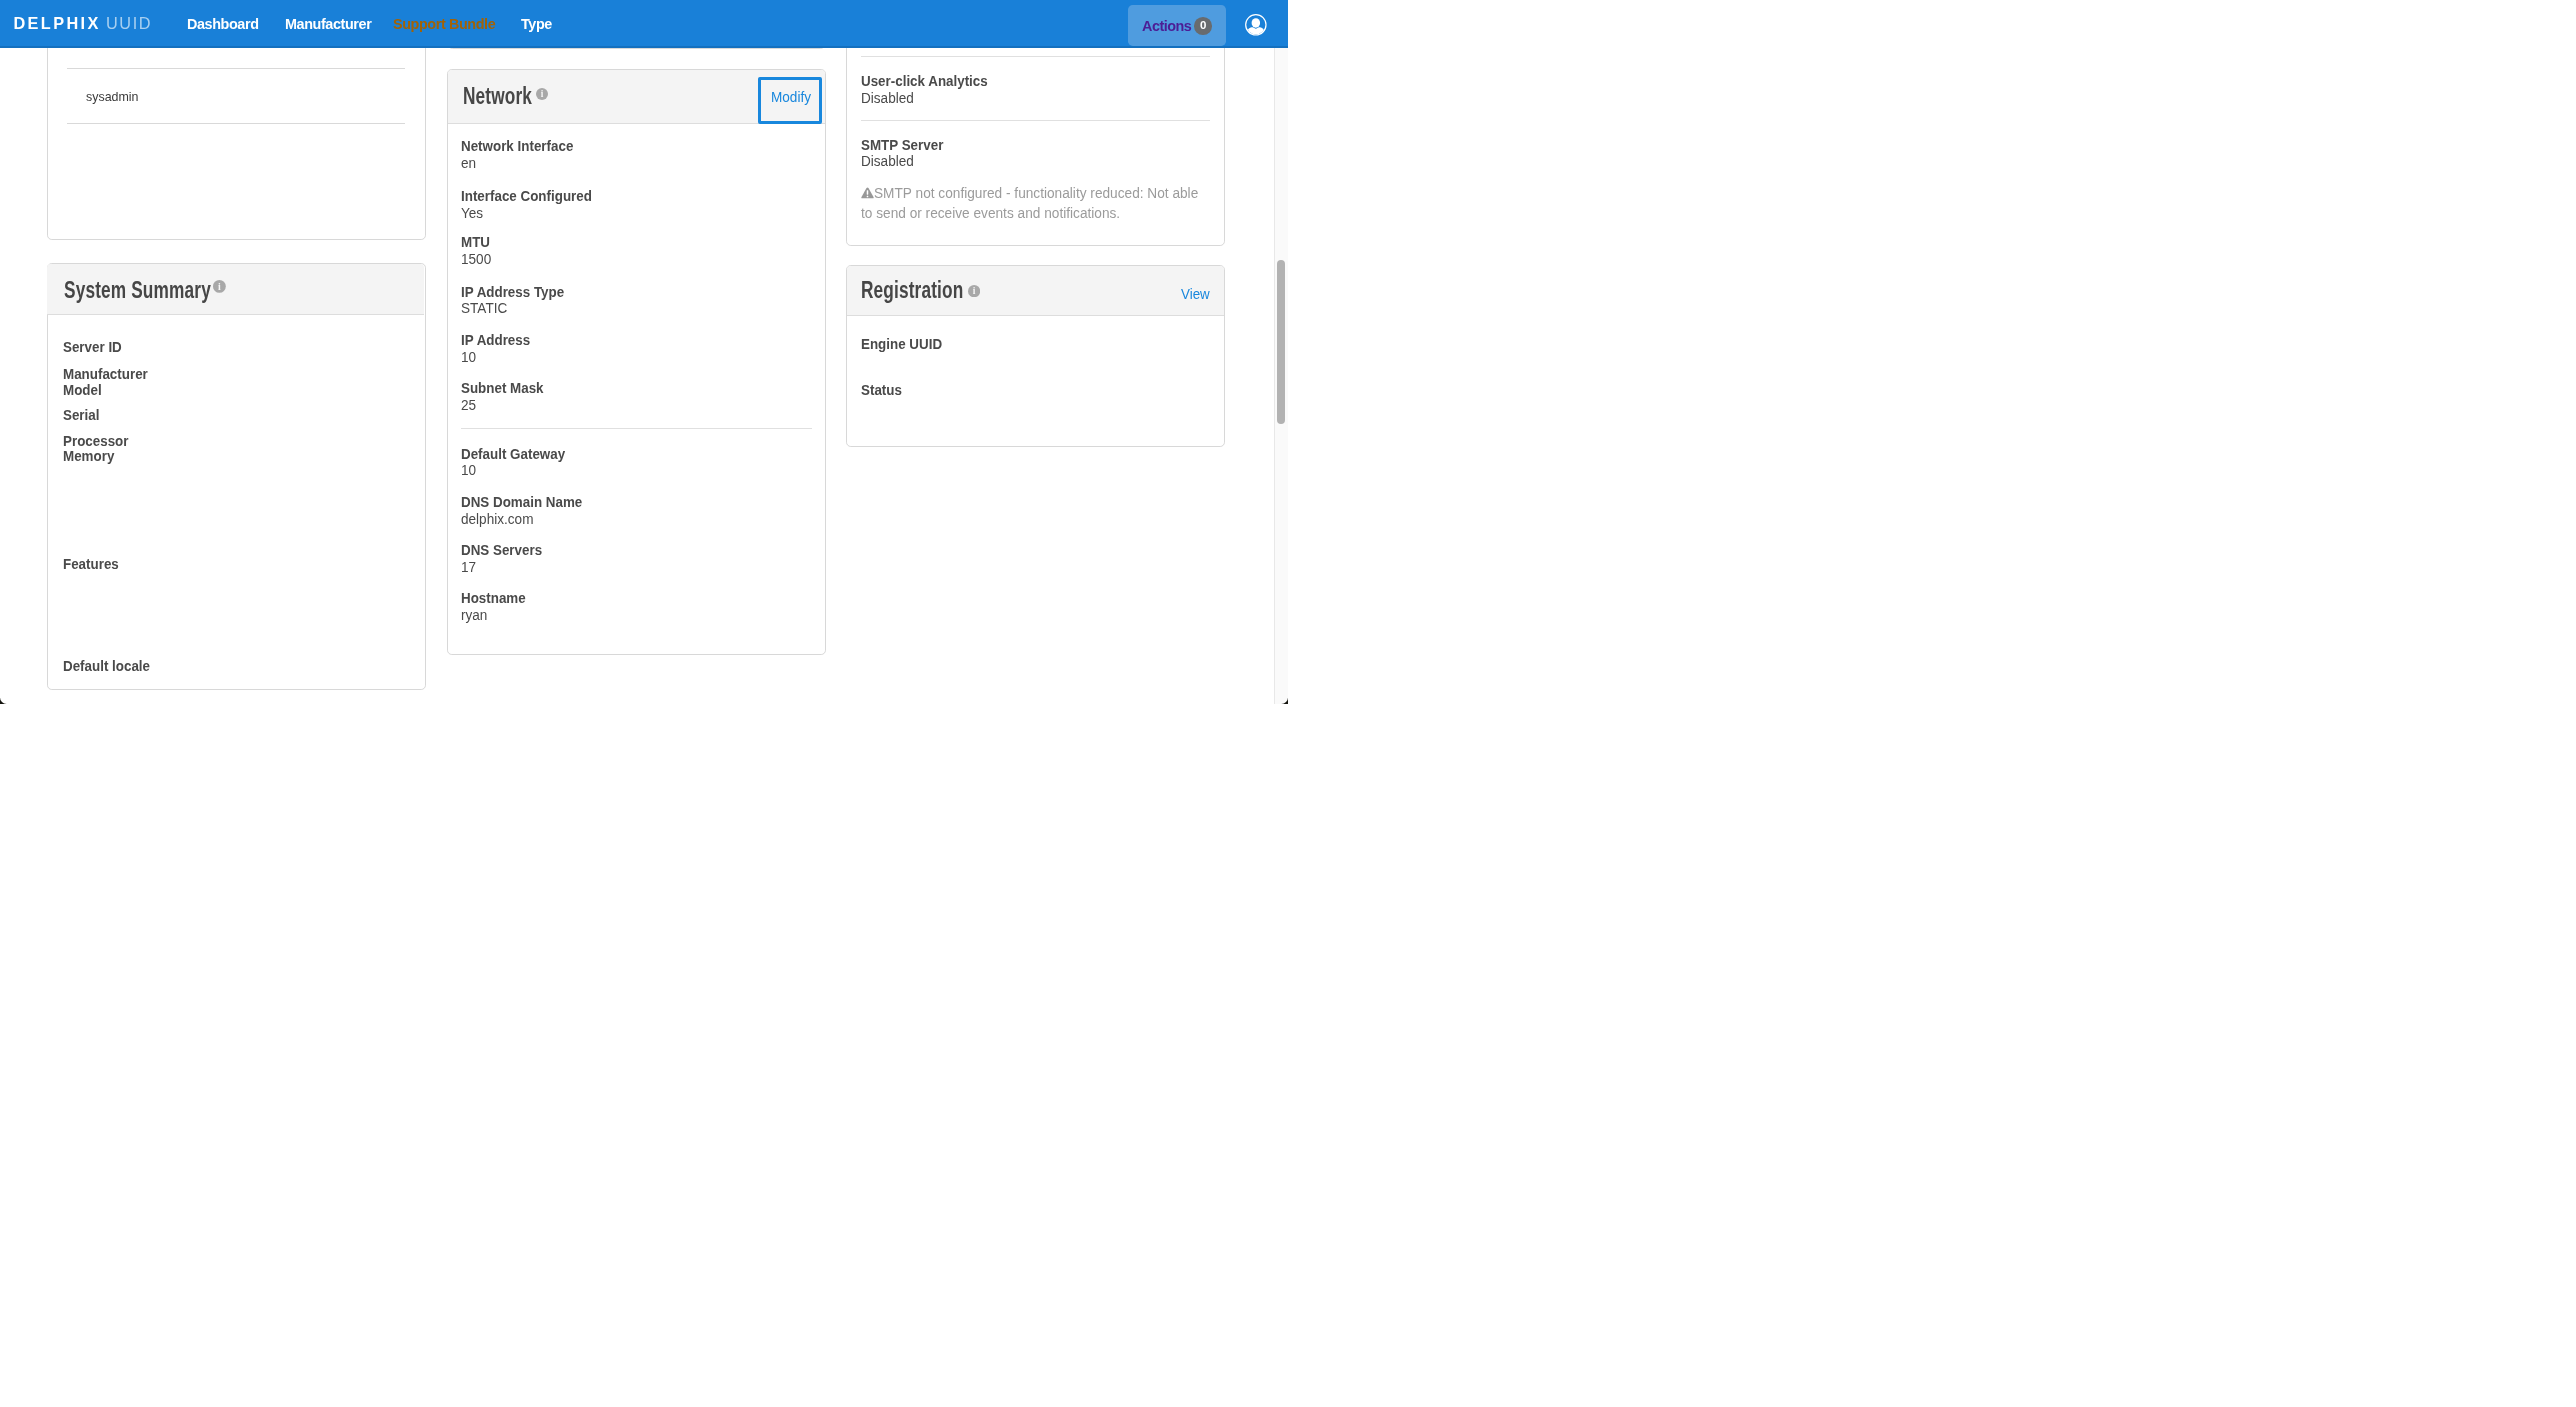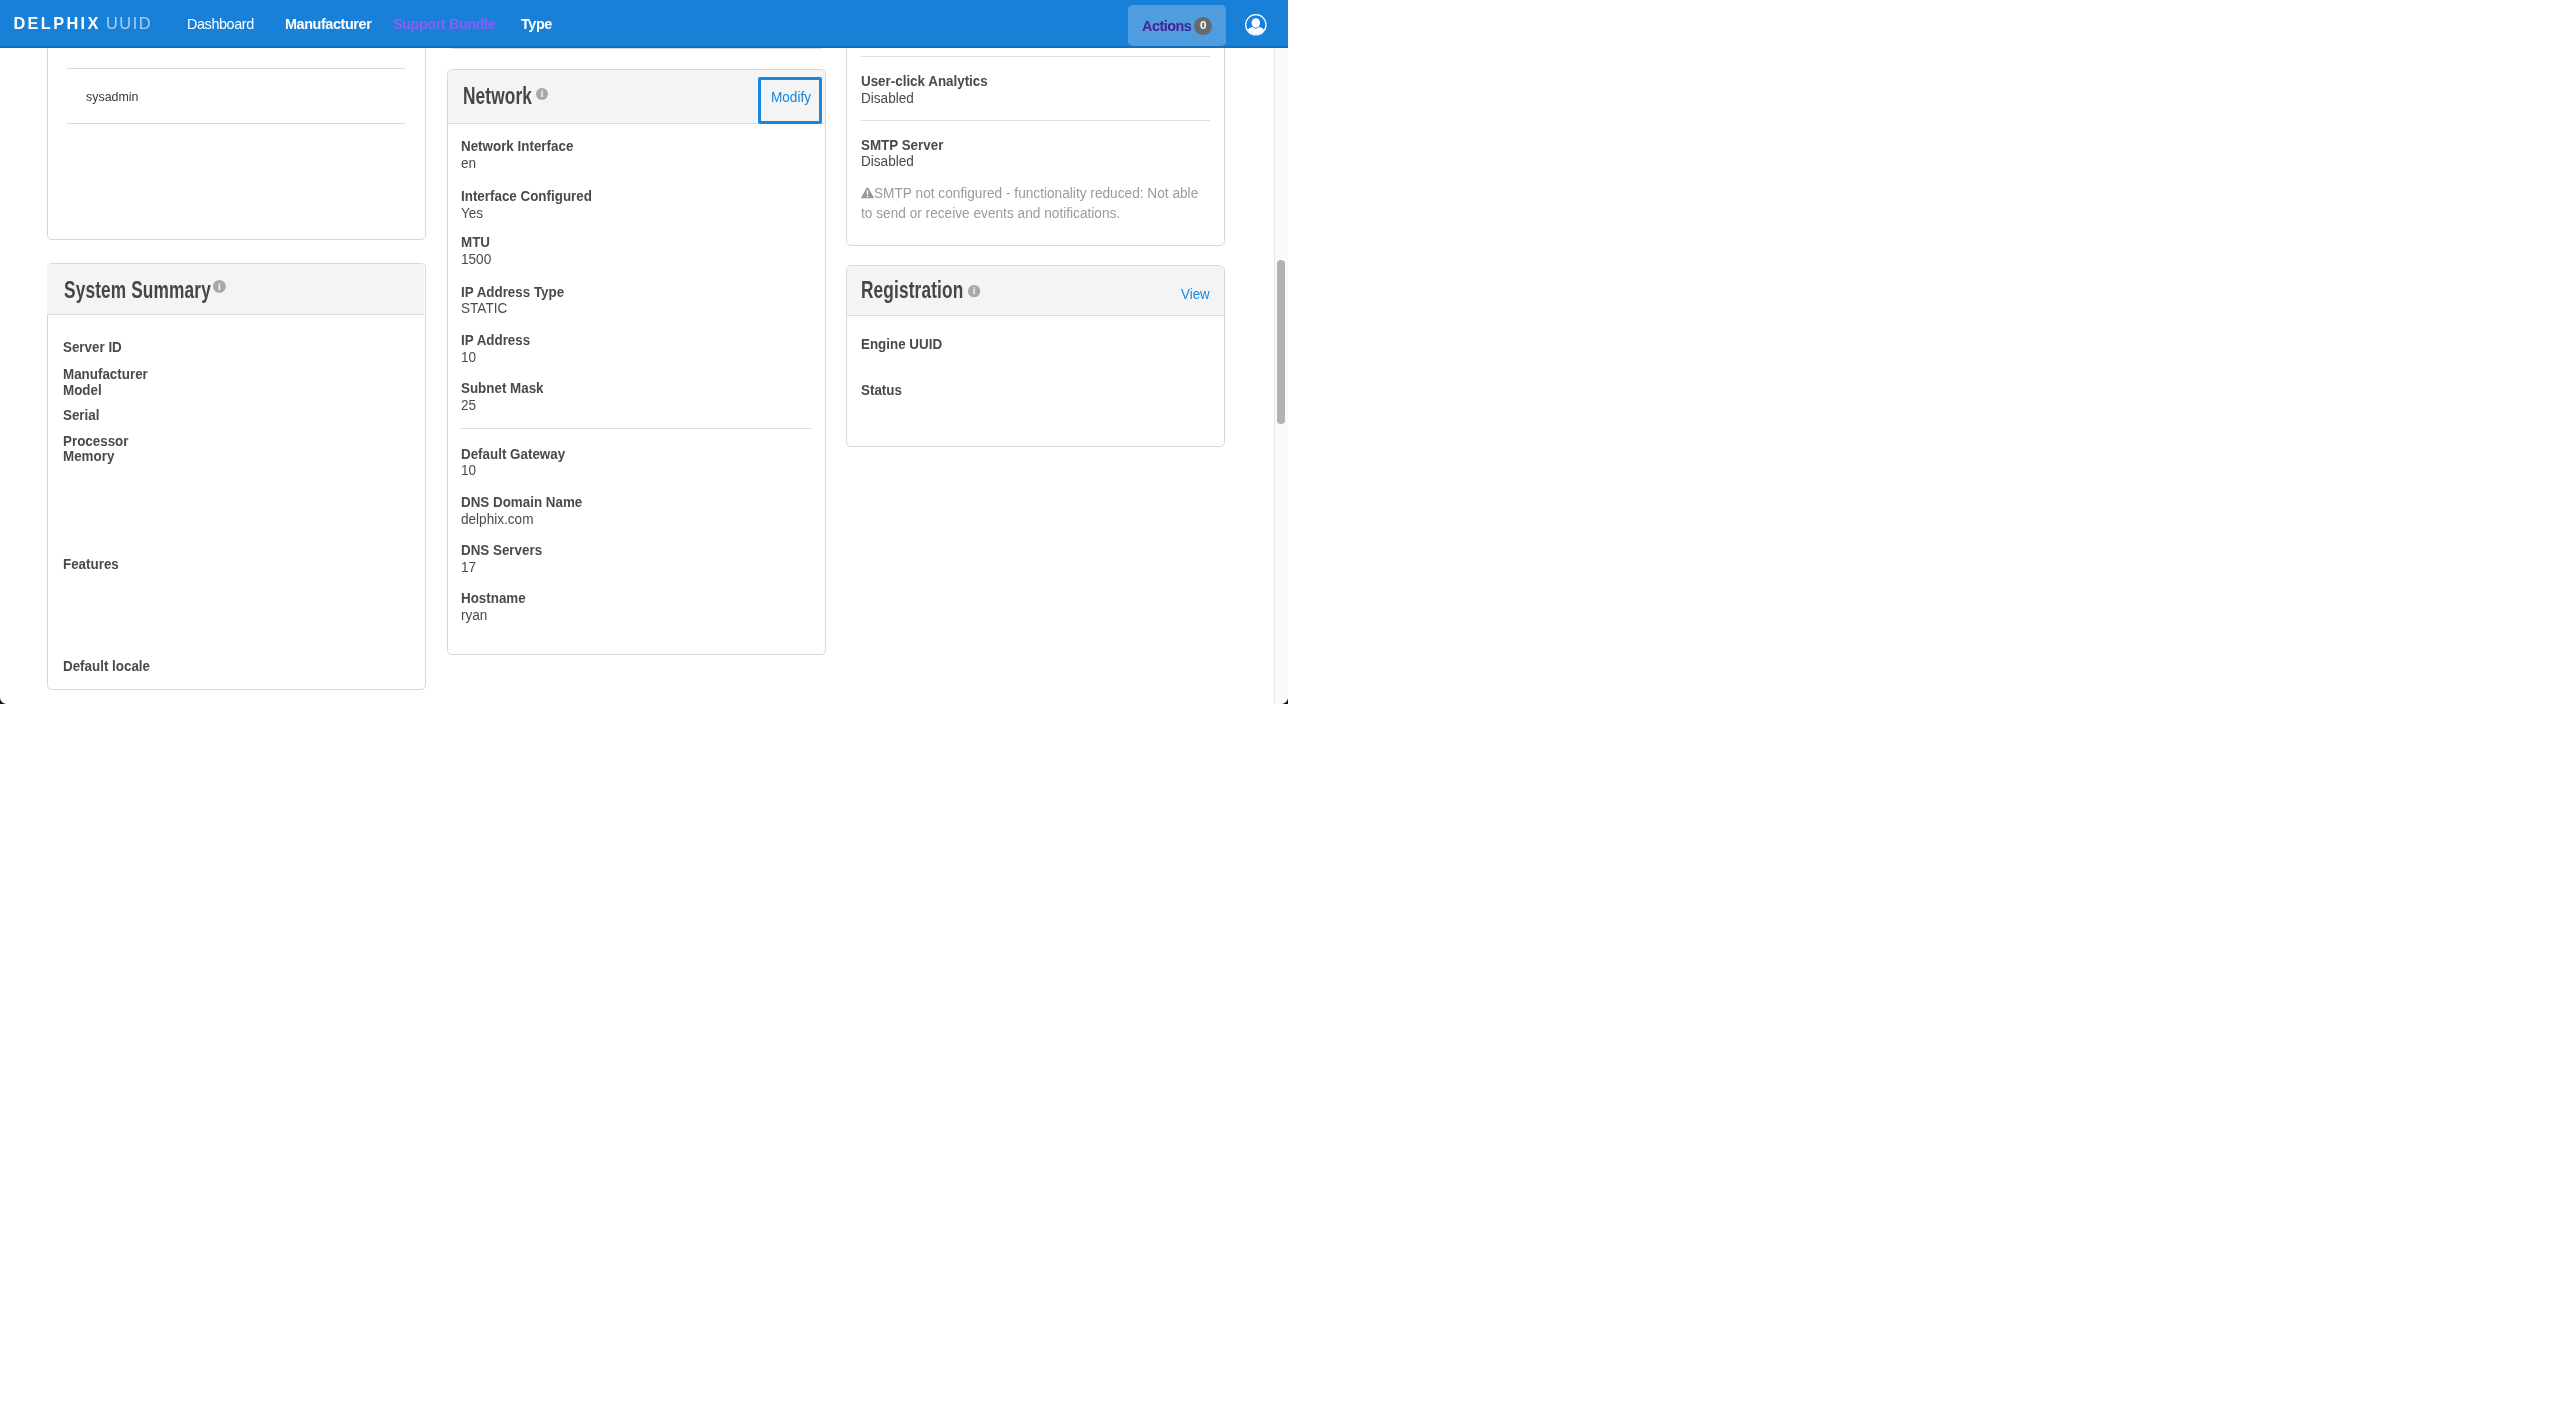--- a/index.html
+++ b/index.html
@@ -84,23 +84,23 @@
     <text x="10" y="15.2" text-anchor="middle" font-family="Liberation Serif" font-weight="bold" font-size="15.5" fill="#f6f6f6">i</text>
   </svg>
 <span class="t " style="left:1181px;top:286px;font-size:15.3px;transform:scaleX(0.875);transform-origin:0 0;color:#1887dd">View</span>
 <span class="t b" style="left:861px;top:336px;font-size:15.3px;transform:scaleX(0.875);transform-origin:0 0;">Engine UUID</span>
 <span class="t b" style="left:861px;top:382px;font-size:15.3px;transform:scaleX(0.875);transform-origin:0 0;">Status</span>
 <div class="abs" style="left:1274px;top:48px;width:14.4px;height:656px;background:#fafafa;border-left:1px solid #e8e8e8"></div>
 <div class="abs" style="left:1277px;top:260px;width:8.2px;height:164px;background:#b2b2b2;border-radius:4.3px"></div>
 <div class="abs" style="left:0;top:0;width:1288px;height:48px;background:#1980d8;box-shadow:inset 0 -1.9px 0 rgba(0,40,80,0.18)"></div>
 <span class="t " style="left:13.4px;top:15.4px;font-size:16.3px;color:#fff;font-weight:bold;letter-spacing:2.4px">DELPHIX</span>
 <span class="t " style="left:106px;top:15.4px;font-size:16.3px;color:rgba(255,255,255,0.62);letter-spacing:1.6px">UUID</span>
-<span class="t " style="left:187px;top:17px;font-size:14.4px;color:#fff;font-weight:normal;letter-spacing:-0.4px">Dashboard</span>
+<span class="t " style="left:187px;top:17px;font-size:14.4px;color:#fff;font-weight:bold;letter-spacing:-0.4px">Dashboard</span>
 <span class="t " style="left:285px;top:17px;font-size:14.4px;color:#fff;font-weight:bold;letter-spacing:-0.4px">Manufacturer</span>
-<span class="t " style="left:393px;top:17px;font-size:14.4px;color:#8b5cf6;font-weight:bold;letter-spacing:-0.4px">Support Bundle</span>
+<span class="t " style="left:393px;top:17px;font-size:14.4px;color:#a16207;font-weight:bold;letter-spacing:-0.4px">Support Bundle</span>
 <span class="t " style="left:521px;top:17px;font-size:14.4px;color:#fff;font-weight:bold;letter-spacing:-0.4px">Type</span>
 <div class="abs" style="left:1128px;top:4.6px;width:98px;height:41px;background:#4f9cdf;border-radius:4.8px"></div>
 <span class="t " style="left:1142px;top:19px;font-size:14.4px;color:#4c1d95;font-weight:bold;letter-spacing:-0.5px">Actions</span>
 <div class="abs" style="left:1194px;top:17px;width:17.6px;height:17.6px;background:#686b6e;border-radius:50%"></div>
 <span class="t " style="left:1200px;top:20.4px;font-size:11.5px;color:#fff;font-weight:bold">0</span>
 <svg class="abs" style="left:1245px;top:14px" width="21.7" height="21.7" viewBox="0 0 24 24">
 <defs>
       <clipPath id="av">
         <circle cx="12" cy="12" r="10.6"></circle>
       </clipPath>

